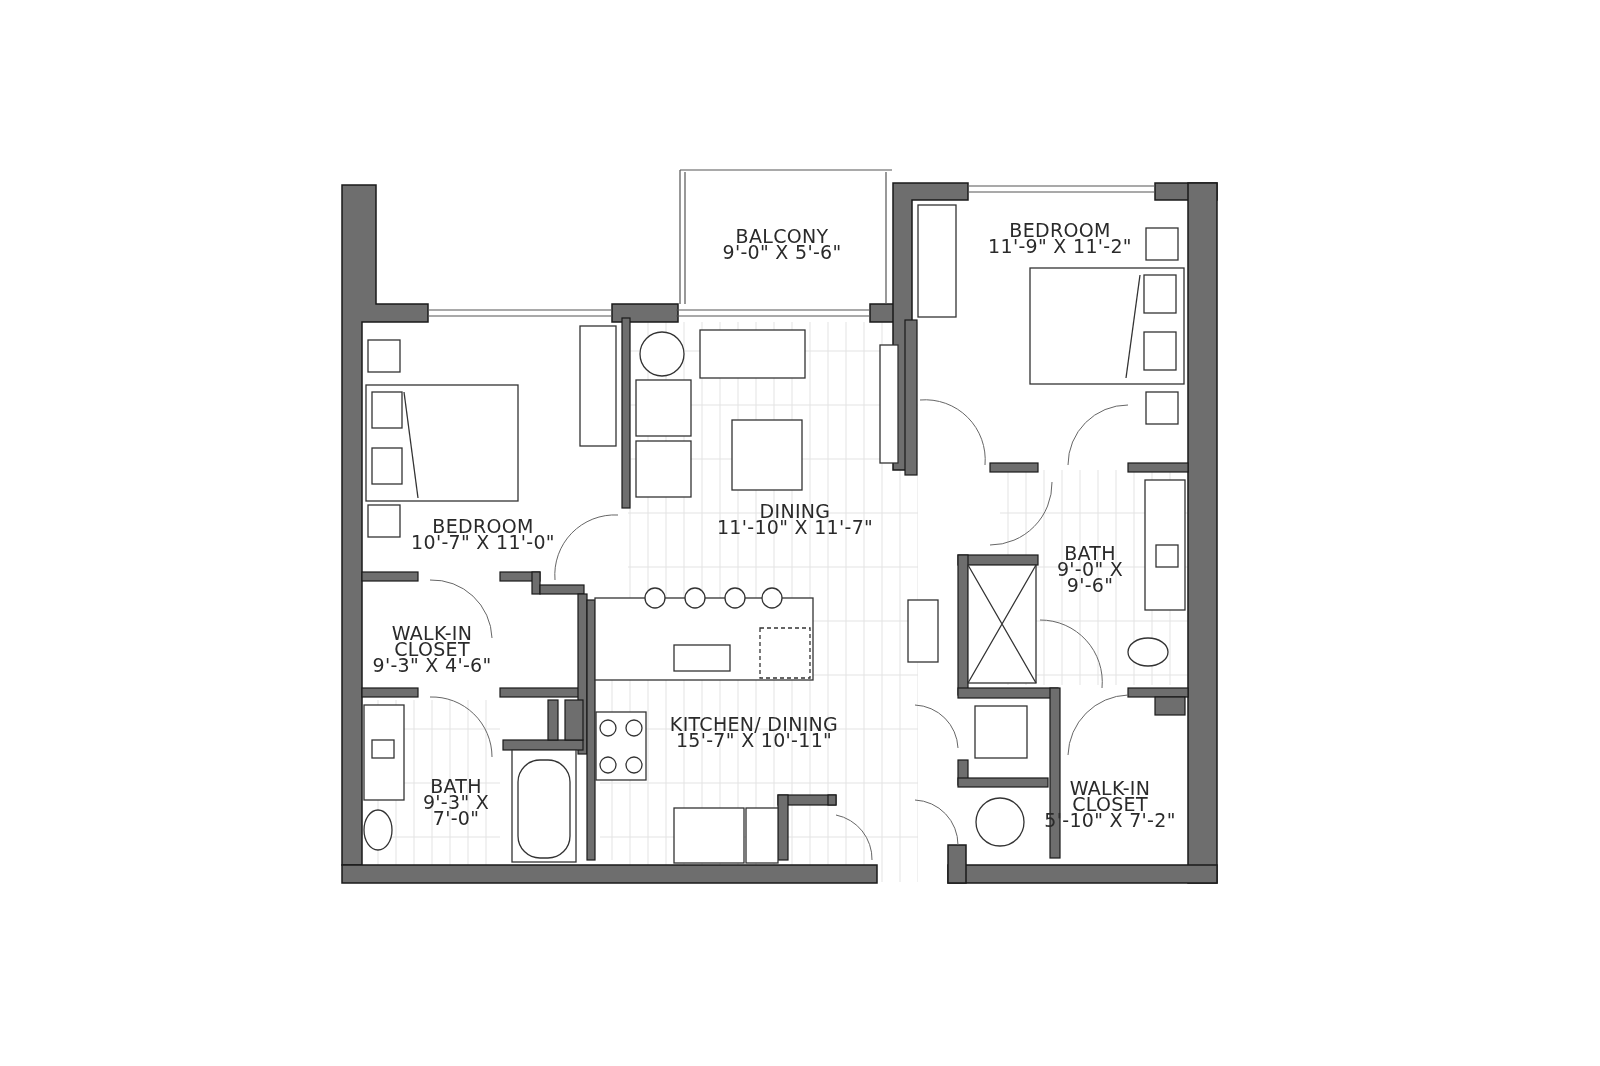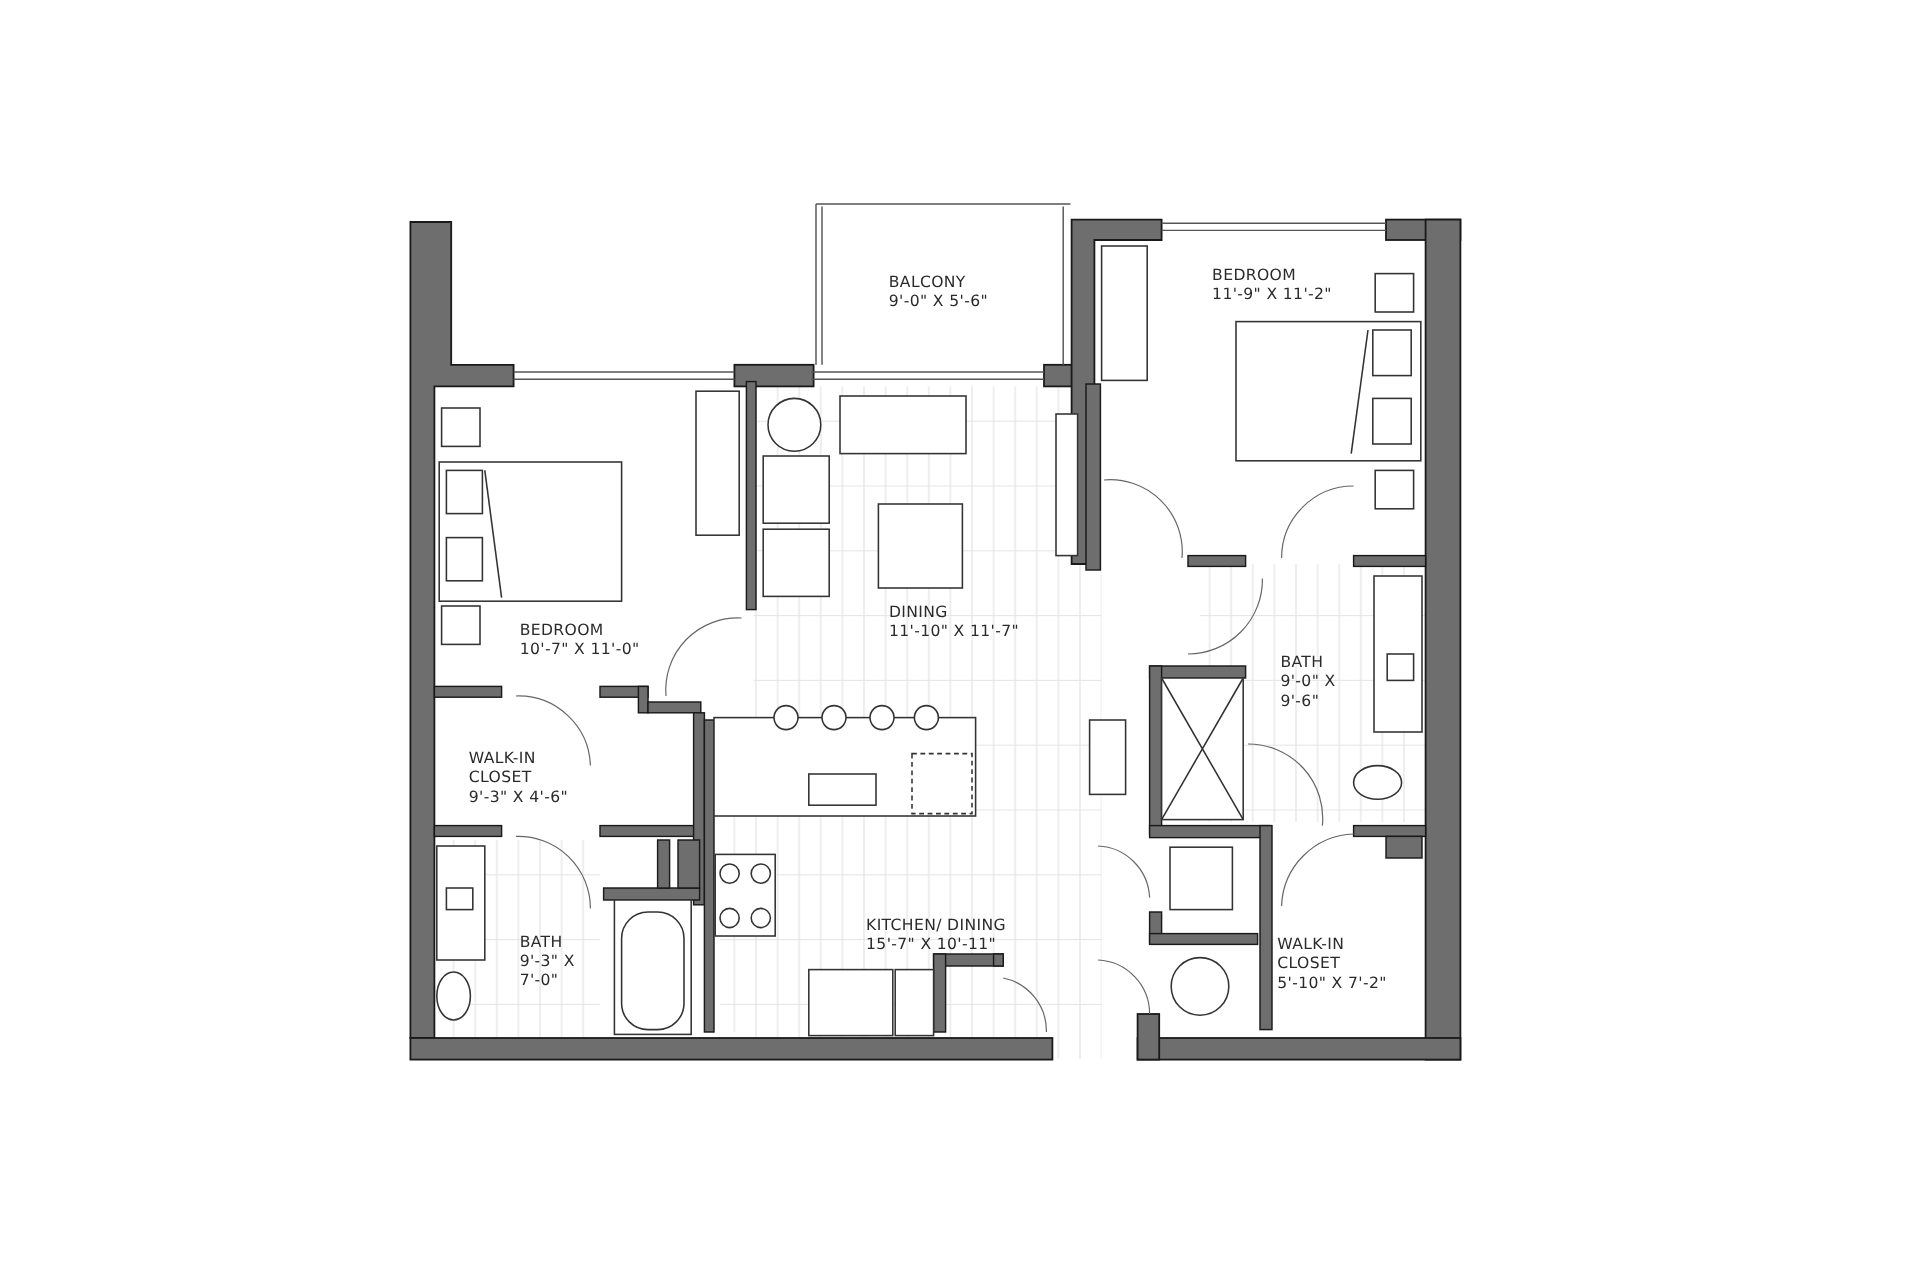--- a/index.html
+++ b/index.html
@@ -1,18 +1,18 @@
 <!DOCTYPE html>
 <html><head>
 <meta charset="utf-8">
 <style>
   html,body{margin:0;padding:0;background:#fff;}
   body{width:1600px;height:1066px;position:relative;overflow:hidden;font-family:"DejaVu Sans",sans-serif;}
   svg{position:absolute;left:0;top:0;}
-  .lbl{position:absolute;color:#2a2a2a;font-size:13px;line-height:16px;letter-spacing:0.3px;transform:translateX(-50%);white-space:nowrap;}
+  .lbl{position:absolute;text-align:center;color:#2a2a2a;font-size:19px;line-height:16px;letter-spacing:0.3px;transform:translateX(-50%);white-space:nowrap;}
   .lbl span{display:block;}
 </style>
 </head>
 <body>
 
 <svg width="1600" height="1066" viewBox="0 0 1600 1066">
   <defs>
     <pattern id="tile" width="18" height="54" patternUnits="userSpaceOnUse">
       <rect width="18" height="54" fill="#fff"></rect>
       <path d="M0 0V54M18 0V54M0 27H18" stroke="#e4e4e4" stroke-width="1"></path>
@@ -172,21 +172,21 @@
 <div class="lbl" style="left:432px;top:625px;">
   <span>WALK-IN</span>
   <span>CLOSET</span>
   <span>9'-3" X 4'-6"</span>
 </div>
 <div class="lbl" style="left:1090px;top:545px;">
   <span>BATH</span>
   <span>9'-0" X</span>
   <span>9'-6"</span>
 </div>
-<div class="lbl" style="left:754px;top:764px;margin-left:26px;">
+<div class="lbl" style="left:754px;top:716px;">
   <span>KITCHEN/ DINING</span>
   <span>15'-7" X 10'-11"</span>
 </div>
 <div class="lbl" style="left:456px;top:778px;">
   <span>BATH</span>
   <span>9'-3" X</span>
   <span>7'-0"</span>
 </div>
 <div class="lbl" style="left:1110px;top:780px;">
   <span>WALK-IN</span>

